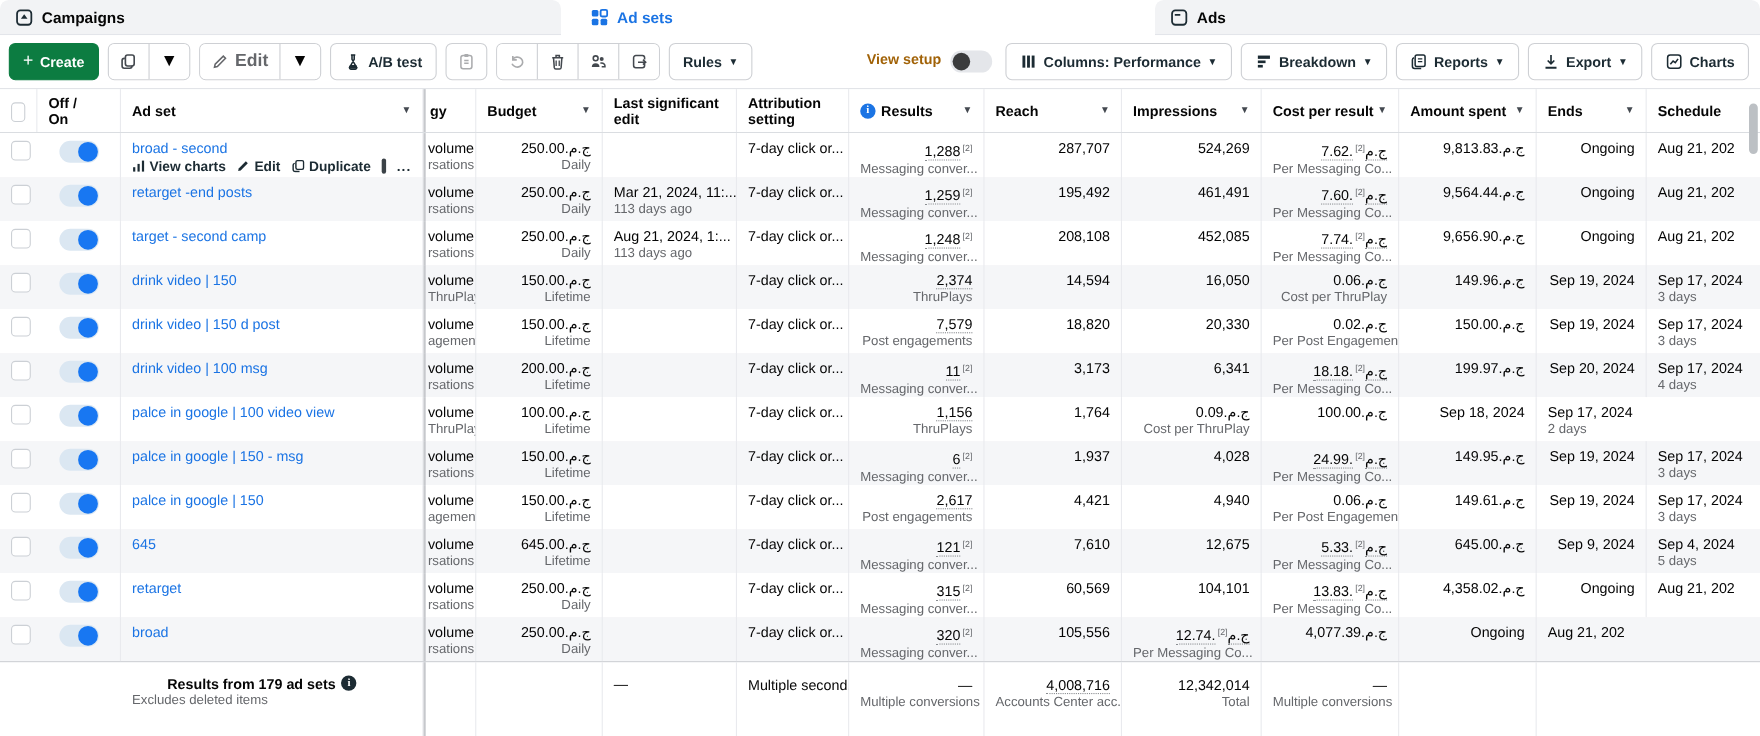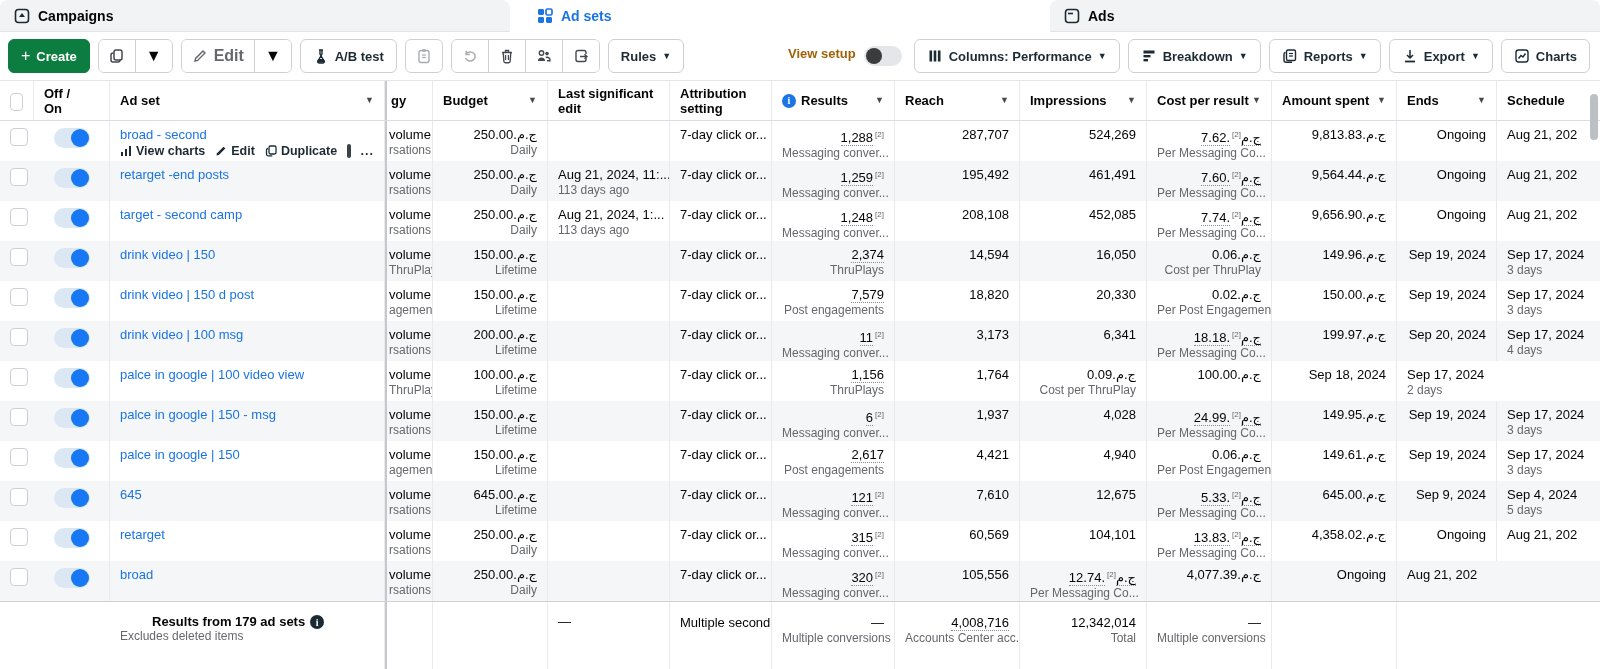--- a/index.html
+++ b/index.html
@@ -53,21 +53,21 @@
   .toggle { width:36px; height:20px; border-radius:10px; background:#dbe7f2; position:relative; margin:2px auto 0; cursor:pointer; }
   .toggle .knob { position:absolute; top:1px; right:1px; width:18px; height:18px; border-radius:50%; background:#1877f2; }
   .col-strategy { border-left:2px solid #c6c8cc; }
   .actions { display:flex; align-items:center; gap:10px; color:#1c2b33; font-size:12.5px; margin-top:1px; }
   .actions .act { display:inline-flex; align-items:center; gap:4px; cursor:pointer; white-space:nowrap;font-weight:bold; }
   .thumb-chip { width:17px; height:14px; background:#3b4247; border-radius:3px; position:relative; }
   .thumb-chip:after { content:""; position:absolute; left:3px; top:7px; width:10px; height:4px;
      background:linear-gradient(135deg,transparent 40%,#fff 40%,#fff 60%,transparent 60%); }
   .footer-row { border-top:1px solid #ced0d4; background:#fff; height:69px; }
   .footer-row .td { padding-top:12px; border-right:1px solid #e9eaee; }
-  .fsum { font-weight:600; display:flex; align-items:flex-end; gap:5px; white-space:nowrap;padding-left:32px; }
+  .fsum { font-weight:600; display:flex; align-items:flex-start; gap:5px; white-space:nowrap;padding-left:32px; }
   .info-dark { width:14px; height:14px; border-radius:50%; background:#1c2b33; color:#fff; font-size:10px; font-weight:700;
      display:inline-flex; align-items:center; justify-content:center; font-family:"Liberation Serif",serif; }
   .info-blue { width:14px; height:14px; border-radius:50%; background:#1b74e4; color:#fff; font-size:10px; font-weight:700;
      display:inline-flex; align-items:center; justify-content:center; margin-right:5px; flex:0 0 auto; font-family:"Liberation Serif",serif; }
   .vscroll { position:absolute; right:2px; top:14px; width:8px; height:46px; border-radius:4px; background:#bcc0c4; }
   svg { display:block; }
 </style>
 </head>
 <body>
 
@@ -422,21 +422,21 @@
     </div>
     <div class="td num col-strategy" style="padding-left:2px;padding-right:6px;">
       <div class="l1">volume</div>
       <div class="sec">rsations</div>
     </div>
     <div class="td num">
       <div class="l1">250.00.ج.م</div>
       <div class="sec">Daily</div>
     </div>
     <div class="td">
-      <div class="l1">Aug 21, 2024, 11:...</div>
+      <div class="l1">Mar 21, 2024, 11:...</div>
       <div class="sec">113 days ago</div>
     </div>
     <div class="td">
             <div class="l1">7-day click or...</div>
           </div>
     <div class="td num">
       <div class="l1"><span class="dotted">1,259</span><span class="sup">[2]</span></div>
       <div class="sec">Messaging conver...</div>
     </div>
     <div class="td num">

